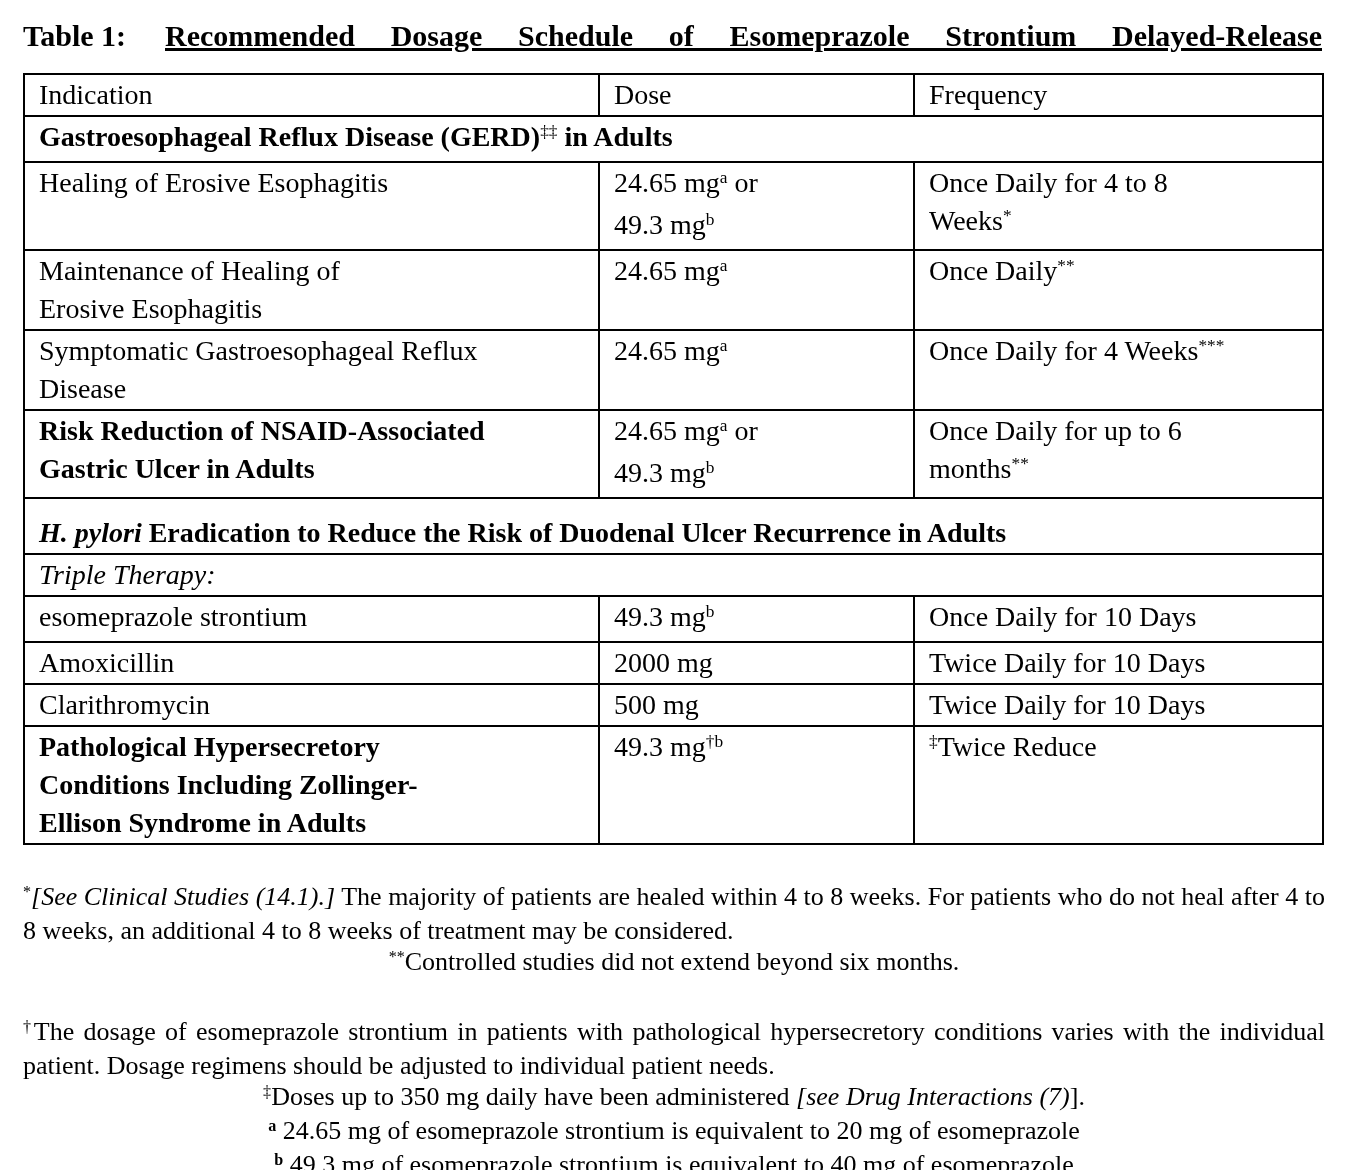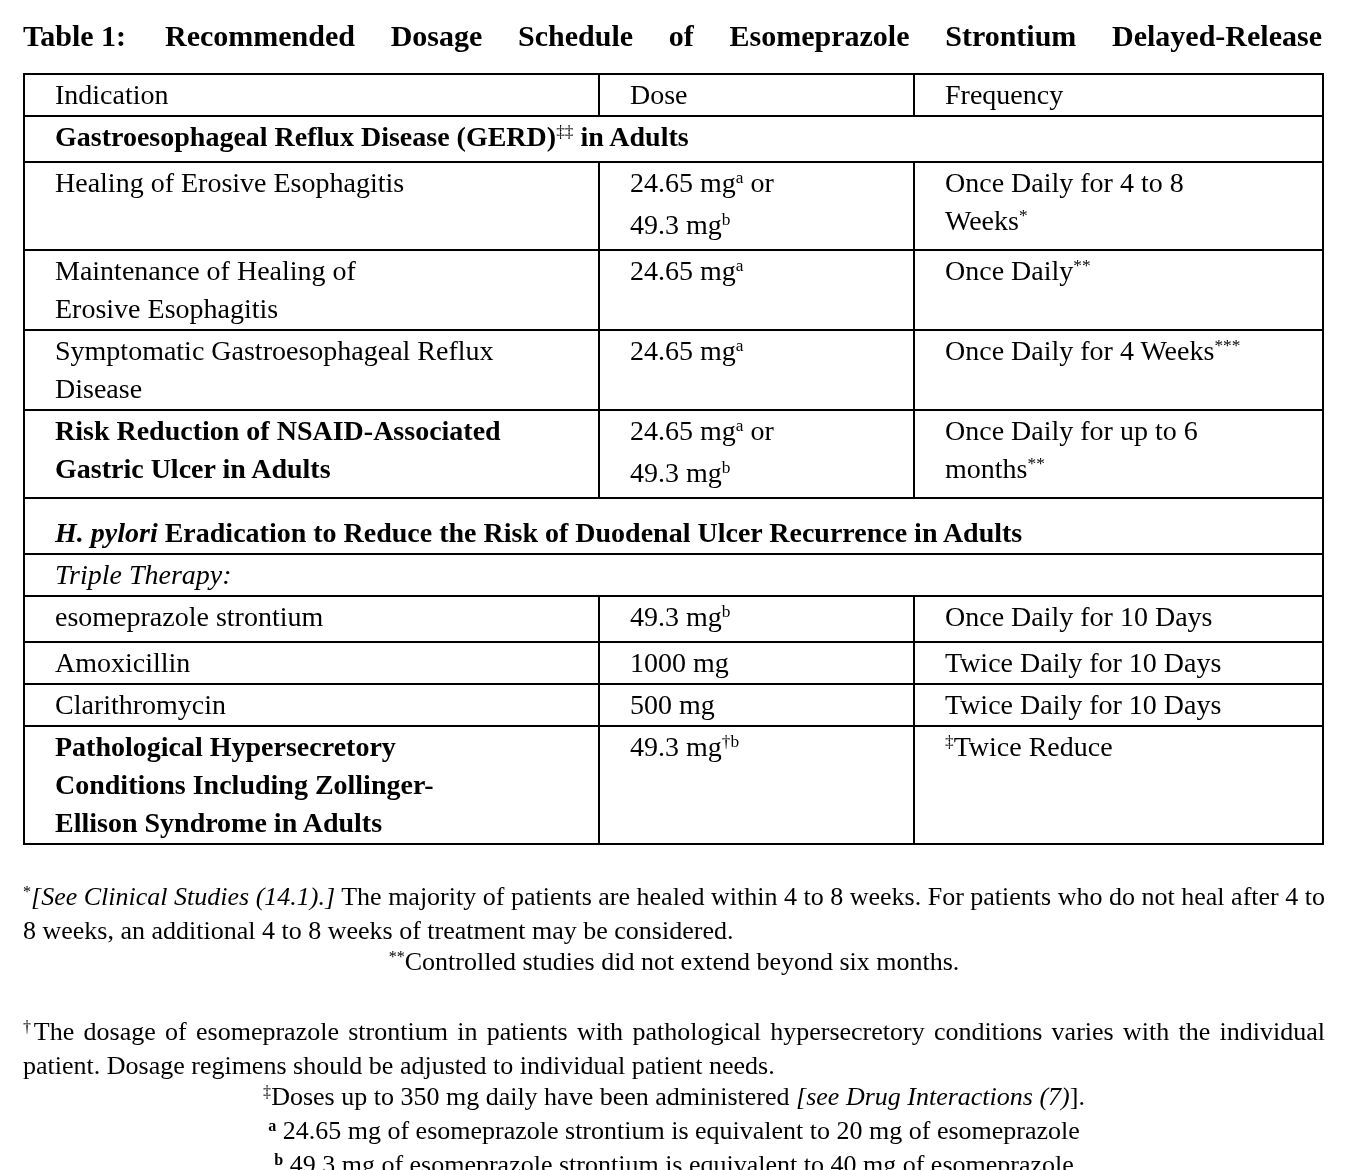--- a/index.html
+++ b/index.html
@@ -22,38 +22,38 @@
     display: flex;
     font-weight: bold;
     font-size: 30px;
     line-height: 40px;
     width: 1299px;
   }
   .title-prefix {
     flex: 0 0 142px;
     white-space: nowrap;
   }
-  .title-body { flex: 1 1 auto; }
+  .title-body { flex: 1 1 auto; text-decoration: underline; }
   .title-line1 {
     text-align: justify;
     text-align-last: justify;
   }
   .title-line2 { text-align: left; }
 
   
   table.dosage {
     border-collapse: collapse;
     table-layout: fixed;
     width: 1299px;
     margin-top: 17px;
     font-size: 28px;
   }
   table.dosage td {
     border: 2px solid #000000;
-    padding: 1px 10px 1px 30px;
+    padding: 1px 10px 1px 14px;
     vertical-align: top;
     overflow: hidden;
   }
   .cl { line-height: 38px; white-space: nowrap; }
   td.indent { padding-left: 34px; }
   td.col-head { font-weight: normal; }
   tr.hpylori td { padding-top: 15px; border-radius: 11px; }
   
   .s-b  { font-weight: bold; }
   .s-i  { font-style: italic; }
@@ -180,21 +180,21 @@
           </td>
           <td>
             <div class="cl"><span>Once Daily for 10 Days</span></div>
           </td>
         </tr>
         <tr>
           <td class="indent">
             <div class="cl"><span>Amoxicillin</span></div>
           </td>
           <td>
-            <div class="cl"><span>1000 mg</span></div>
+            <div class="cl"><span>2000 mg</span></div>
           </td>
           <td>
             <div class="cl"><span>Twice Daily for 10 Days</span></div>
           </td>
         </tr>
         <tr>
           <td class="indent">
             <div class="cl"><span>Clarithromycin</span></div>
           </td>
           <td>

